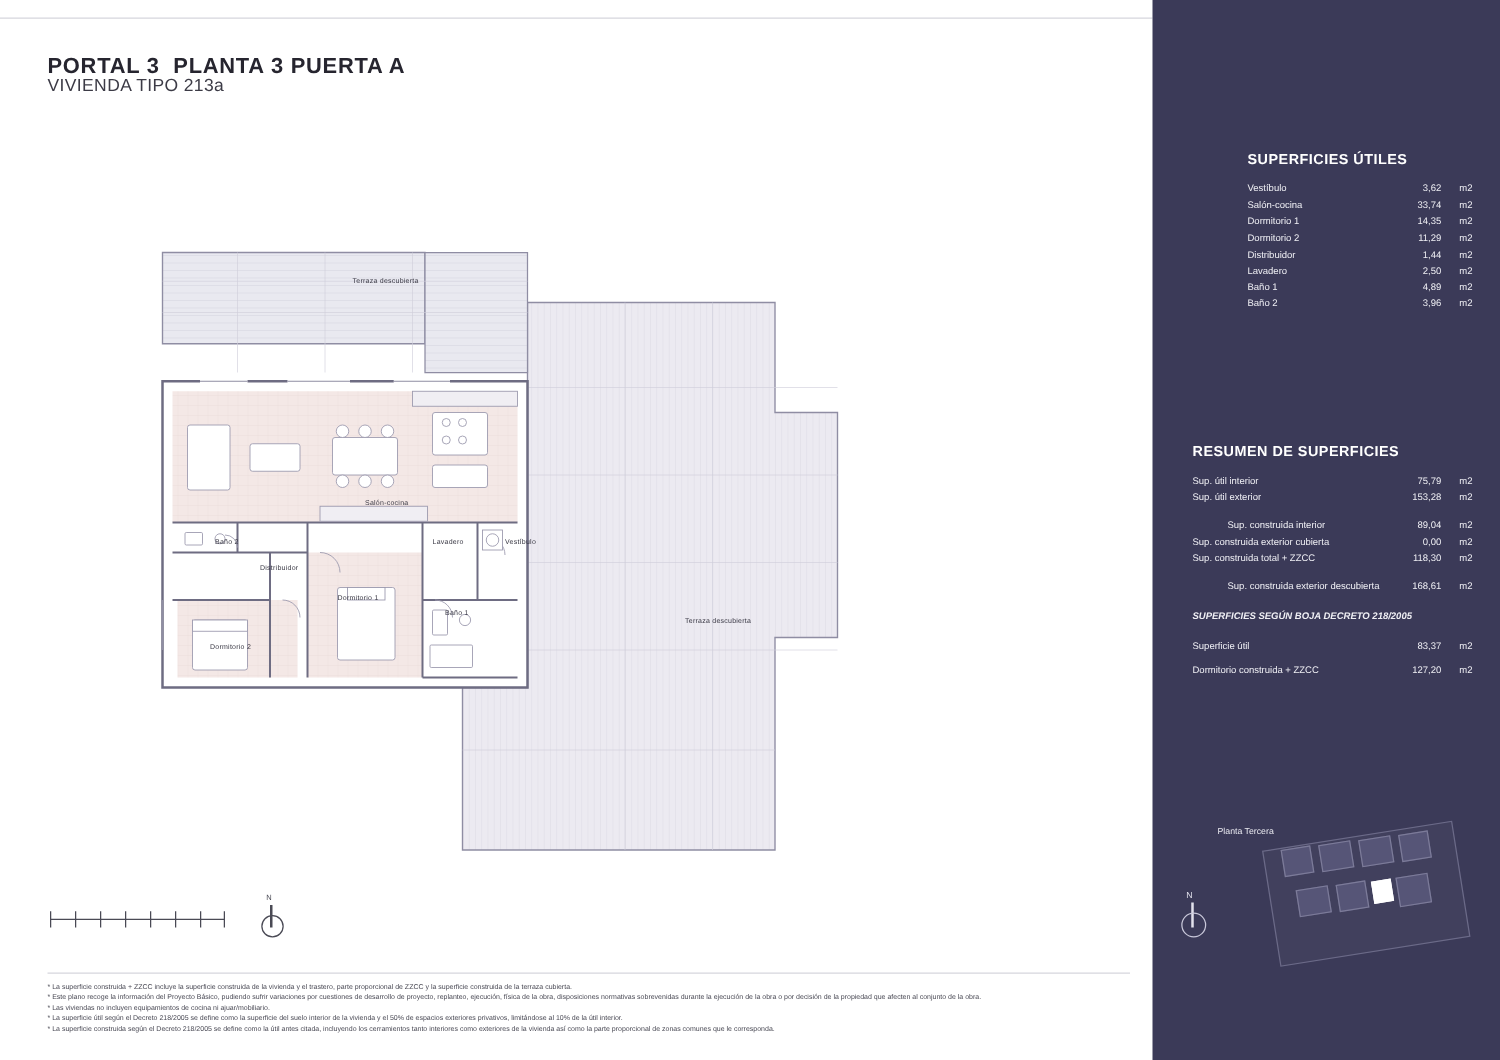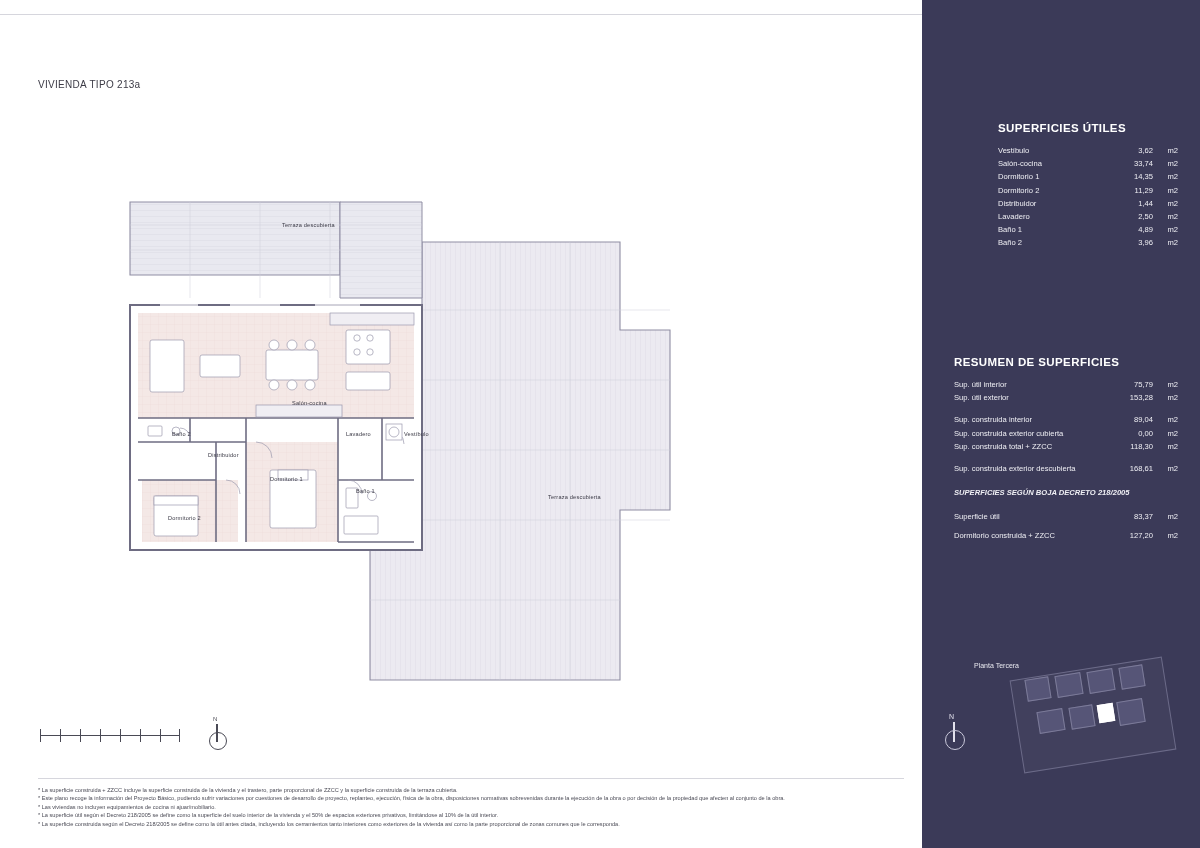--- a/index.html
+++ b/index.html
@@ -59,21 +59,21 @@
     text-align: right;
     white-space: nowrap;
   }
   .row .unit {
     width: 20px;
     text-align: right;
     padding-left: 5px;
     white-space: nowrap;
   }
   .row.bold .nm, .row.bold .val, .row.bold .unit { font-weight: normal; }
-  .row.spacer-top { margin-top: 9px; }
+  .row.spacer-top { margin-top: 9px; margin-left: 28px; }
   .sect-note {
     font-size: 7.6px;
     font-style: italic;
     font-weight: bold;
     color: #efeff4;
     margin-top: 13px;
     margin-bottom: 2px;
   }
   
   .doc-title {
@@ -82,22 +82,22 @@
     top: 42px;
     font-size: 17.5px;
     font-weight: bold;
     letter-spacing: 0.6px;
     color: #26252f;
     white-space: pre;
   }
   .doc-subtitle {
     position: absolute;
     left: 38px;
-    top: 79px;
-    font-size: 10px;
+    top: 60px;
+    font-size: 14px;
     color: #3c3b46;
     letter-spacing: 0.3px;
   }
   .title-rule {
     position: absolute;
     left: 0;
     top: 14px;
     width: 922px;
     height: 1px;
     background: #d6d6dd;
@@ -266,20 +266,21 @@
     letter-spacing: 0.2px;
   }
 </style>
 </head>
 <body>
 
 <div class="page">
 
   <div class="title-rule"></div>
 
+  <div class="doc-title">PORTAL 3  PLANTA 3 PUERTA A</div>
   <div class="doc-subtitle">VIVIENDA TIPO 213a</div>
 
   <div class="plan">
     <svg width="760" height="540" viewBox="0 0 760 540">
       <defs>
         <pattern id="deck" width="6" height="6" patternUnits="userSpaceOnUse">
           <rect width="6" height="6" fill="#e9e9f0"></rect>
           <path d="M0 0 H6" stroke="#d2d2de" stroke-width="0.7"></path>
         </pattern>
         <pattern id="deck2" width="5" height="5" patternUnits="userSpaceOnUse">

